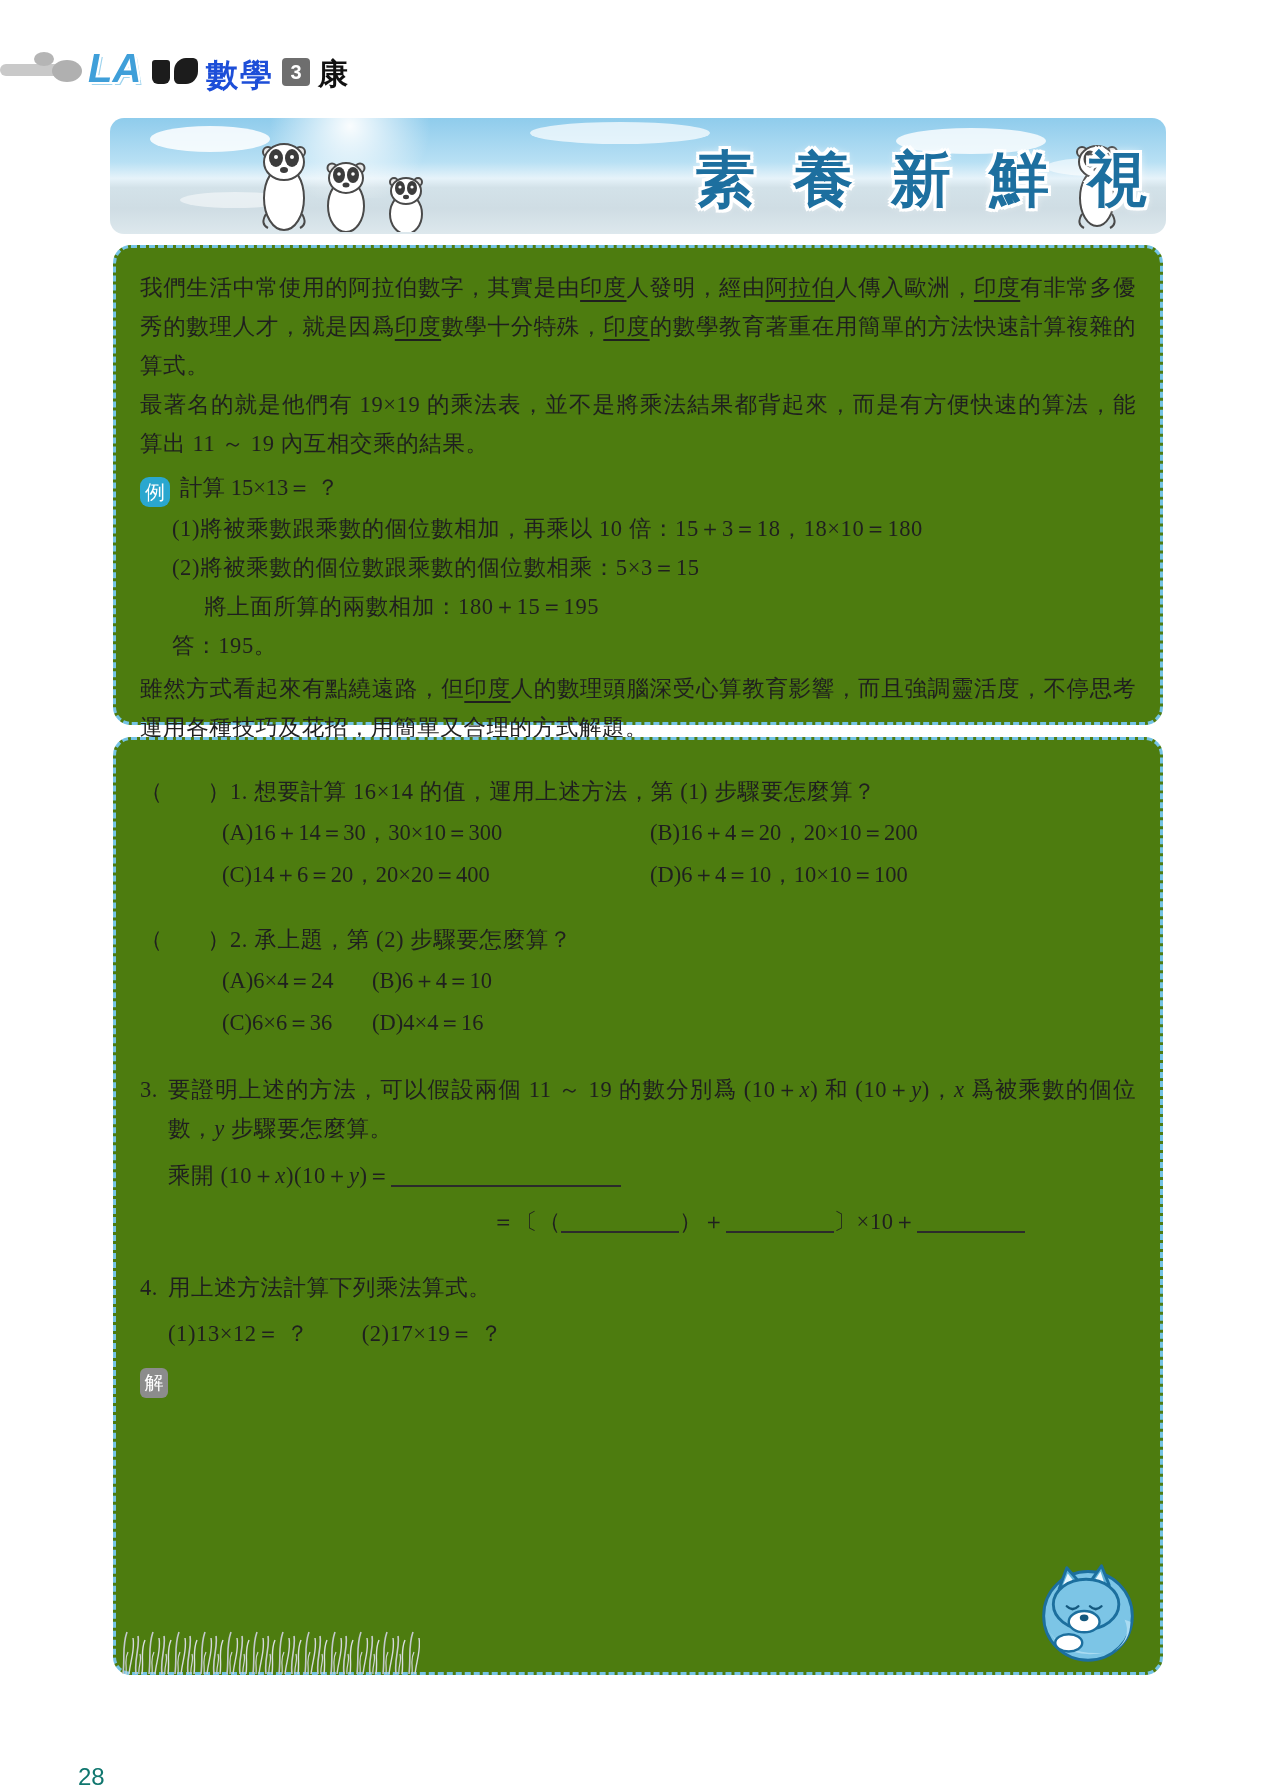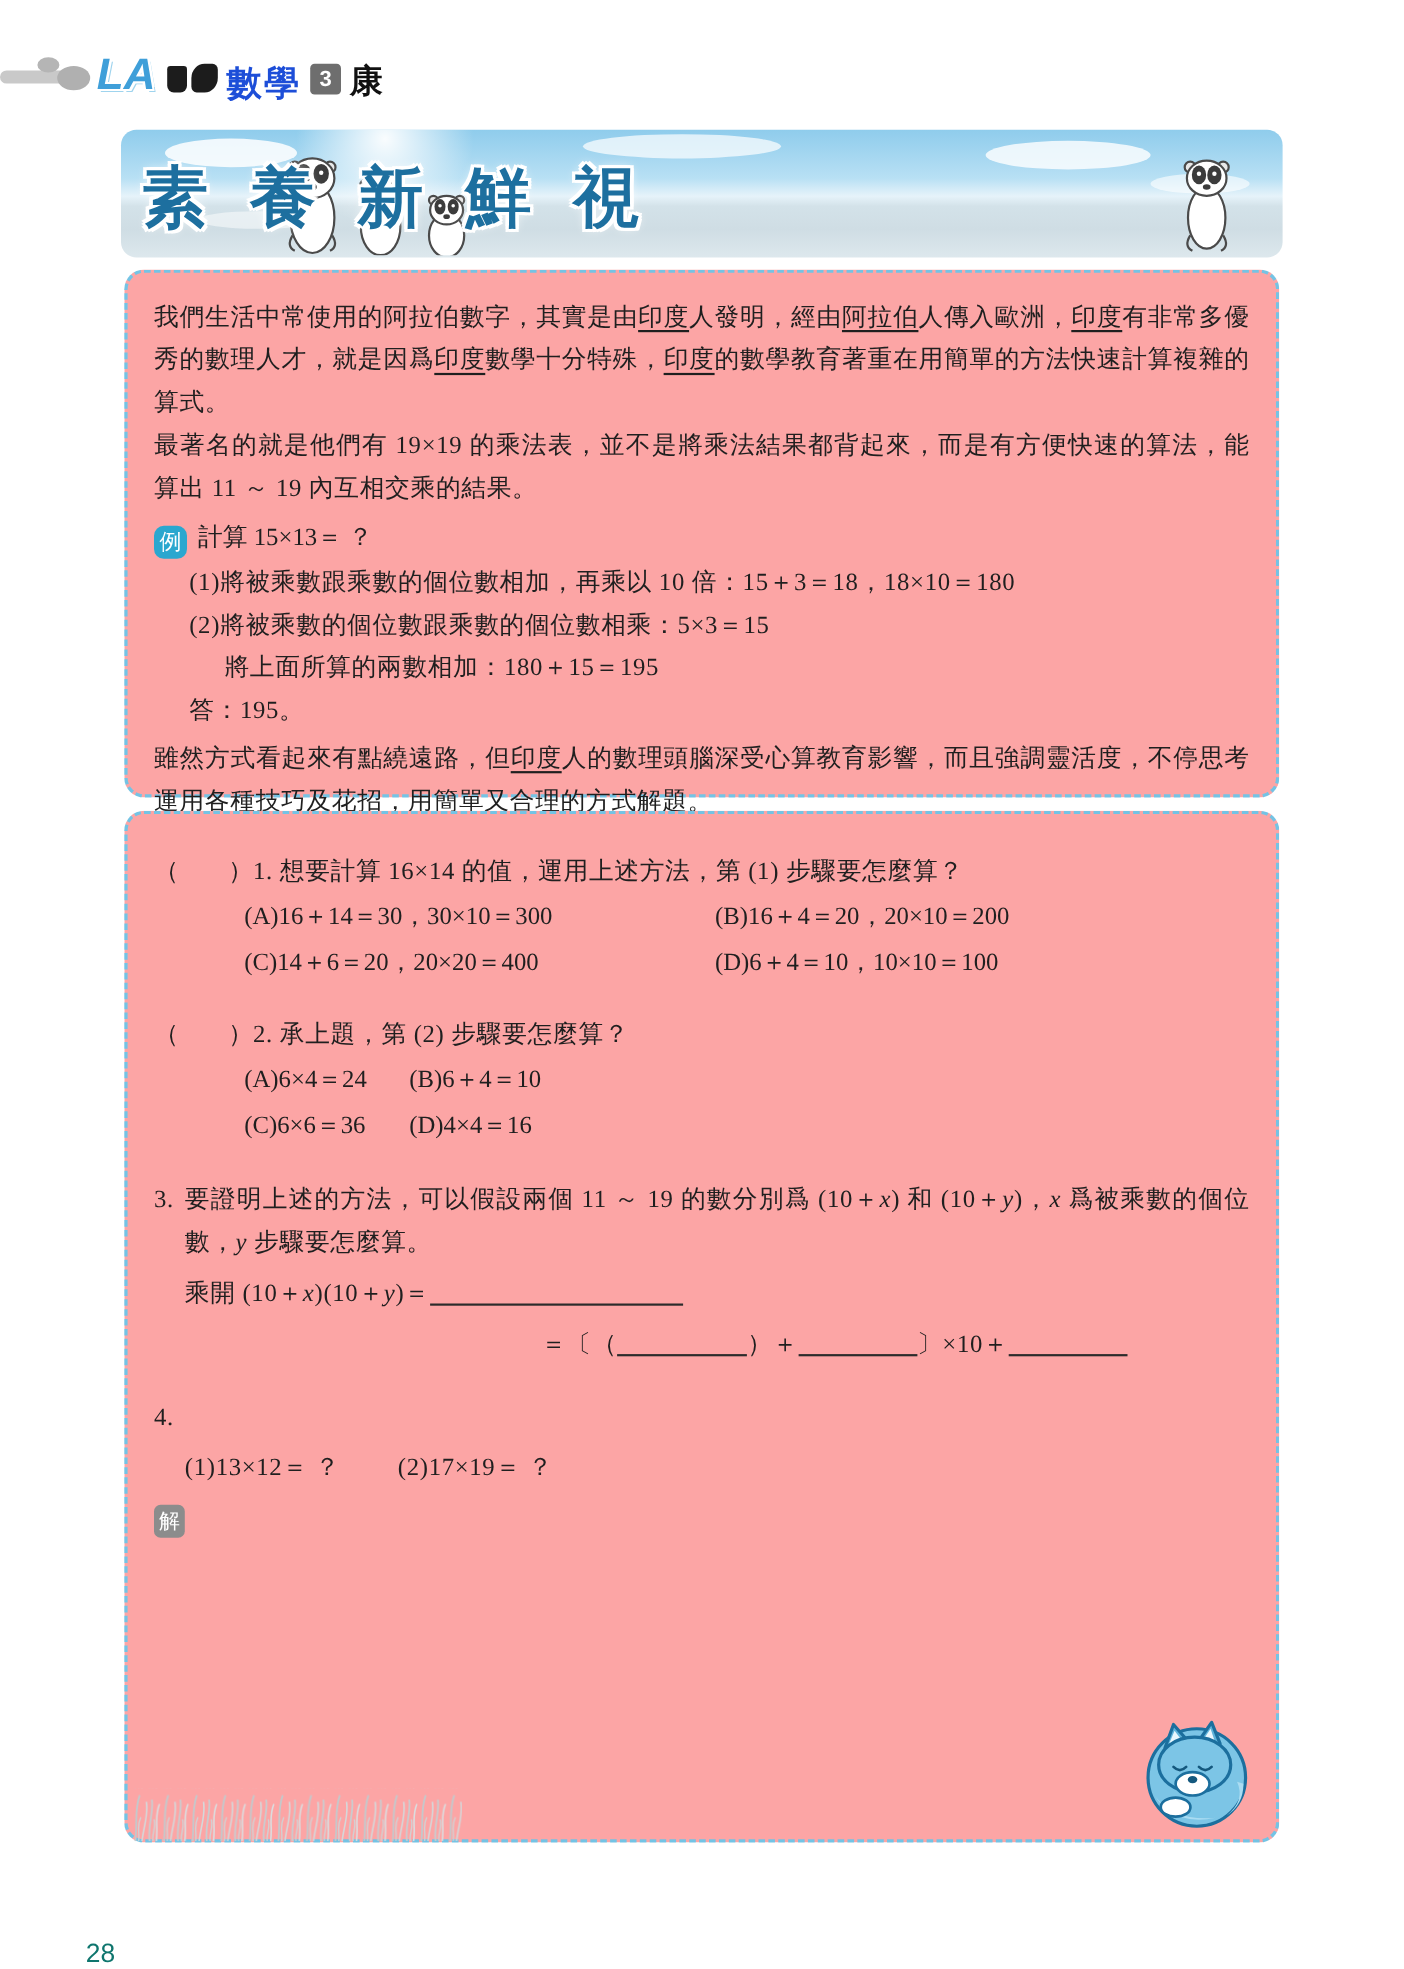--- a/index.html
+++ b/index.html
@@ -23,30 +23,30 @@
     font-family:"Liberation Sans",sans-serif; font-weight:bold; font-size:20px; display:flex; align-items:center;
     justify-content:center; border-radius:4px; }
   .logo-suffix { position:absolute; left:318px; top:8px; font-size:30px; font-weight:bold; color:#111; }
 
   
   .banner { position:absolute; left:110px; top:118px; width:1056px; height:116px; border-radius:14px; overflow:hidden;
     background:linear-gradient(180deg,#8fccec 0%, #b8e0f4 38%, #e6f3fa 52%, #d3e2e9 60%, #cfdde4 78%, #dde8ed 100%); }
   .cloud { position:absolute; background:#ffffff; border-radius:50%; opacity:.85; }
   .sunray { position:absolute; left:150px; top:-40px; width:180px; height:120px;
     background:radial-gradient(circle at 50% 40%, rgba(255,255,255,.95) 0%, rgba(255,255,255,0) 70%); }
-  .banner-title { position:absolute; left:0; right:0; top:22px; text-align:left; white-space:nowrap; }
+  .banner-title { position:absolute; left:0; right:0; top:22px; text-align:right; white-space:nowrap; }
   .banner-title span { display:inline-block; margin:0 19px; font-size:60px; font-weight:bold; color:#1d6f9f;
     text-shadow:-3px -3px 0 #fff,3px -3px 0 #fff,-3px 3px 0 #fff,3px 3px 0 #fff,0 -3px 0 #fff,0 3px 0 #fff,-3px 0 0 #fff,3px 0 0 #fff, 0 0 10px #fff; }
 
   .meerkat-group-left { position:absolute; left:136px; top:18px; }
   .meerkat-right { position:absolute; right:34px; top:16px; }
 
   
   .dashed-box { position:absolute; left:113px; width:1050px; border:3px dashed #74c3e4; border-radius:18px;
-    background:#fca5a5; }
+    background:#4d7c0f; }
   .box-intro { top:245px; height:480px; padding:20px 24px 0 24px; }
   .box-questions { top:737px; height:938px; padding:18px 24px 0 24px; }
 
   .txt { font-size:22.5px; line-height:39px; letter-spacing:.6px; text-align:justify; }
   .u { text-decoration:underline; text-underline-offset:5px; }
 
   .example-line { margin-top:4px; font-size:22.5px; line-height:42px; }
   .ex-badge { display:inline-flex; width:30px; height:30px; background:#2aa7cf; color:#fff; border-radius:9px;
     align-items:center; justify-content:center; font-size:20px; margin-right:10px; vertical-align:-4px;
     font-family:"Liberation Sans",sans-serif; }
@@ -205,20 +205,21 @@
         <span><span>乘開 (10＋</span><i>x</i><span>)(10＋</span><i>y</i><span>)＝</span></span><span class="blank blank-long"></span>
       </div>
       <div class="q-line eq-line2">
         <span>＝〔（</span><span class="blank blank-m"></span><span>）＋</span><span class="blank blank-s"></span><span>〕×10＋</span><span class="blank blank-s"></span>
       </div>
     </div>
 
     <div class="q-block" style="margin-top:26px;">
       <div class="q-line" style="display:flex;">
         <span style="flex:0 0 28px;">4.</span>
+        <span>用上述方法計算下列乘法算式。</span>
       </div>
       <div class="q-line" style="margin-left:28px; margin-top:6px;">
         <span>(1)13×12＝ ？</span>
         <span style="display:inline-block;width:40px;"></span>
         <span>(2)17×19＝ ？</span>
       </div>
       <div class="solve-badge">解</div>
     </div>
 
     <svg class="grass">

